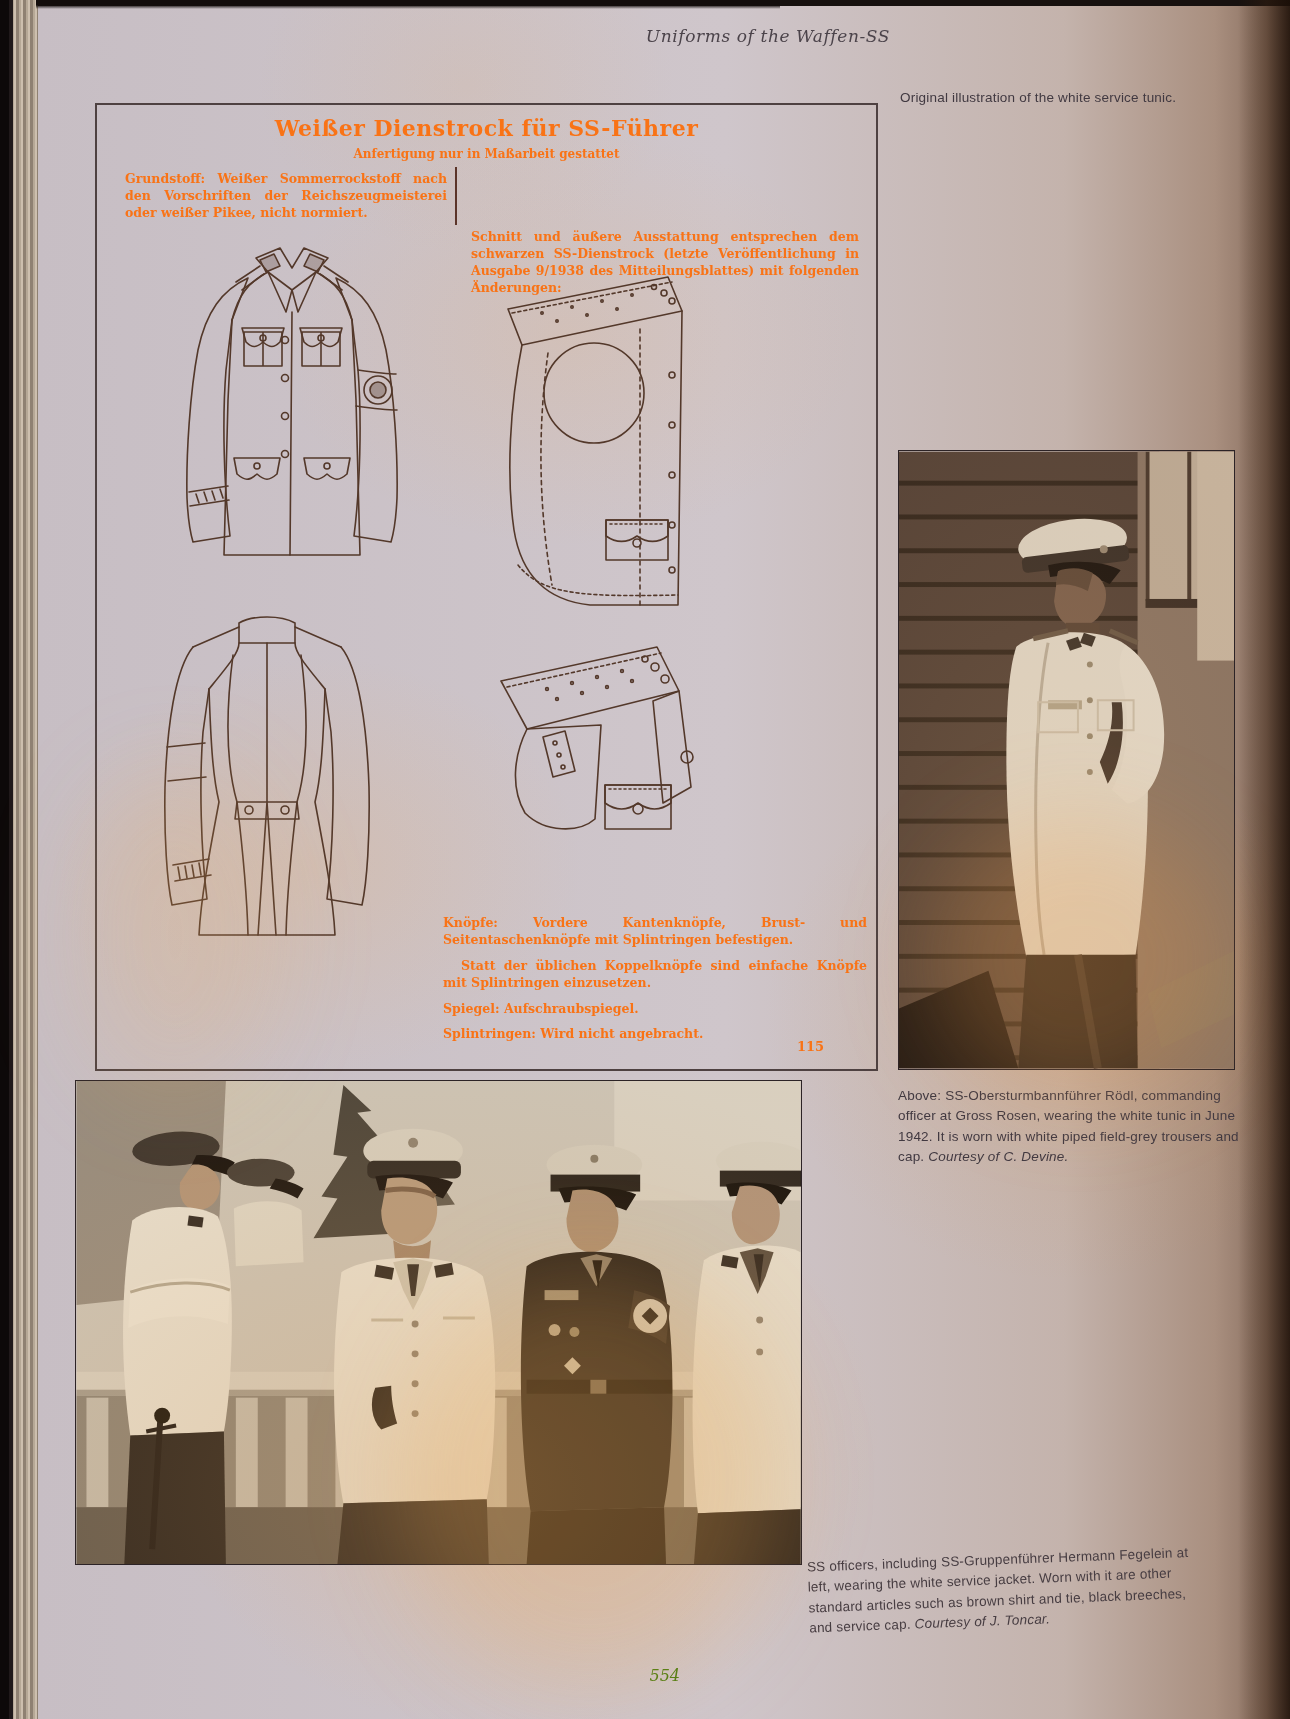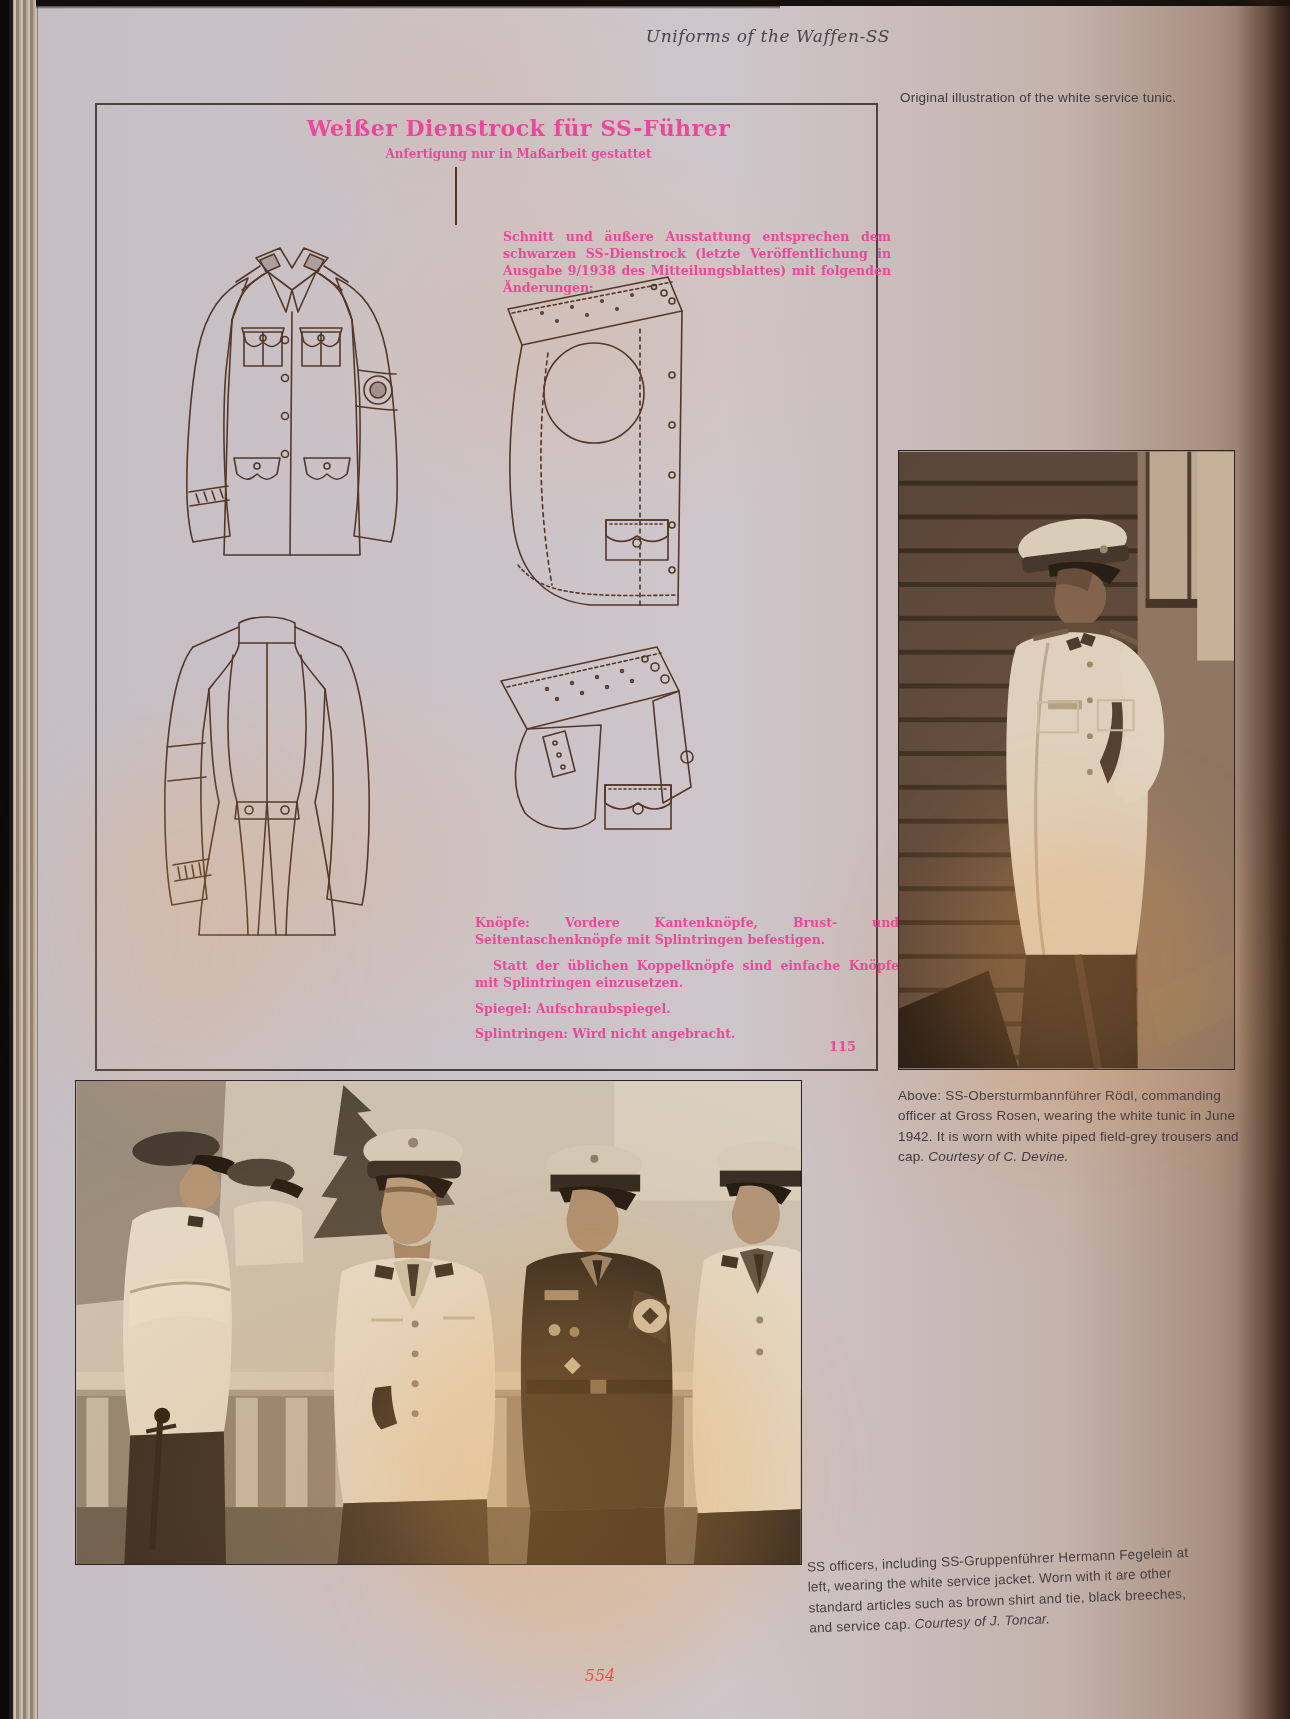--- a/index.html
+++ b/index.html
@@ -47,21 +47,21 @@
   }
   .cap-top{position:absolute;left:900px;top:88px;width:352px;}
   .cap-right{position:absolute;left:898px;top:1086px;width:354px;}
   .cap-bottom{position:absolute;left:808px;top:1550px;width:394px;transform:rotate(-2.2deg);color:#473d42;}
   .caption i{font-style:italic;}
 
   .doc{
     position:absolute;left:95px;top:103px;width:779px;height:964px;
     border:2px solid #4e4141;
   }
-  .frak{font-family:"DejaVu Serif",serif;font-weight:700;color:#ec4899;margin-left:32px;}
+  .frak{font-family:"DejaVu Serif",serif;font-weight:700;color:#f97316;}
   .doc-title{position:absolute;left:0;top:10px;width:100%;text-align:center;font-size:22px;letter-spacing:.5px;}
   .doc-sub{position:absolute;left:0;top:42px;width:100%;text-align:center;font-size:12px;}
   .doc-par{font-size:12.5px;line-height:1.35;text-align:justify;position:absolute;}
   .p-grund{left:28px;top:66px;width:322px;}
   .p-verarb{left:374px;top:60px;width:388px;}
   .p-schnitt{left:374px;top:124px;width:388px;}
   .divider{position:absolute;left:358px;top:62px;width:2px;height:58px;background:#5b3429;}
   .doc-notes{position:absolute;left:346px;top:810px;width:424px;}
   .doc-notes p{margin:0 0 9px;font-size:12.5px;line-height:1.35;text-align:justify;}
   .p-statt{text-indent:18px;}
@@ -74,39 +74,40 @@
   .d-collar{left:390px;top:532px;width:230px;height:210px;}
   .drawing svg{width:100%;height:100%;display:block;}
   .ink{stroke:#53382a;stroke-width:1.6;fill:none;stroke-linejoin:round;stroke-linecap:round;}
 
   .photo{position:absolute;border:1px solid #2c2326;box-sizing:border-box;}
   .ph-right{left:898px;top:450px;width:337px;height:620px;}
   .ph-bottom{left:75px;top:1080px;width:727px;height:485px;}
   .photo svg{width:100%;height:100%;display:block;}
 
   .page-num{
-    position:absolute;left:520px;top:1666px;width:160px;text-align:center;
-    font-family:"DejaVu Serif",serif;font-style:italic;font-size:16px;color:#ef4444;
+    position:absolute;left:520px;top:1666px;width:160px;text-align:right;
+    font-family:"DejaVu Serif",serif;font-style:italic;font-size:16px;color:#4d7c0f;
   }
 </style>
 </head>
 <body>
 
 <div class="page"></div>
 <div class="spine"></div>
 <div class="top-edge"></div>
 
 <div class="header">Uniforms of the Waffen-SS</div>
 
 <div class="caption cap-top">Original illustration of the white service tunic.</div>
 
 <div class="doc">
   <div class="frak doc-title">Weißer Dienstrock für SS-Führer</div>
   <div class="frak doc-sub">Anfertigung nur in Maßarbeit gestattet</div>
 
+  <div class="frak doc-par p-grund">Grundstoff: Weißer Sommerrockstoff nach den Vorschriften der Reichszeugmeisterei oder weißer Pikee, nicht normiert.</div>
   <div class="divider"></div>
   <div class="frak doc-par p-schnitt">Schnitt und äußere Ausstattung entsprechen dem schwarzen SS-Dienstrock (letzte Veröffentlichung in Ausgabe 9/1938 des Mitteilungsblattes) mit folgenden Änderungen:</div>
 
   <div class="drawing d-front">
     <svg viewBox="0 0 280 370">
       <g class="ink">
         <path d="M96,58 C70,70 54,92 46,130 C38,172 34,235 35,278 C36,300 38,312 41,322 L78,316 C72,268 70,200 74,150 L80,100 Z"></path>
         <path d="M184,58 C210,70 226,92 234,130 C242,172 246,235 245,278 C244,300 242,312 239,322 L202,316 C208,268 210,200 206,150 L200,100 Z"></path>
         <path d="M80,100 L76,180 L72,335 L208,335 L204,180 L200,100"></path>
         <path d="M80,100 C86,76 96,62 116,52 L140,70 L164,52 C184,62 194,76 200,100"></path>

